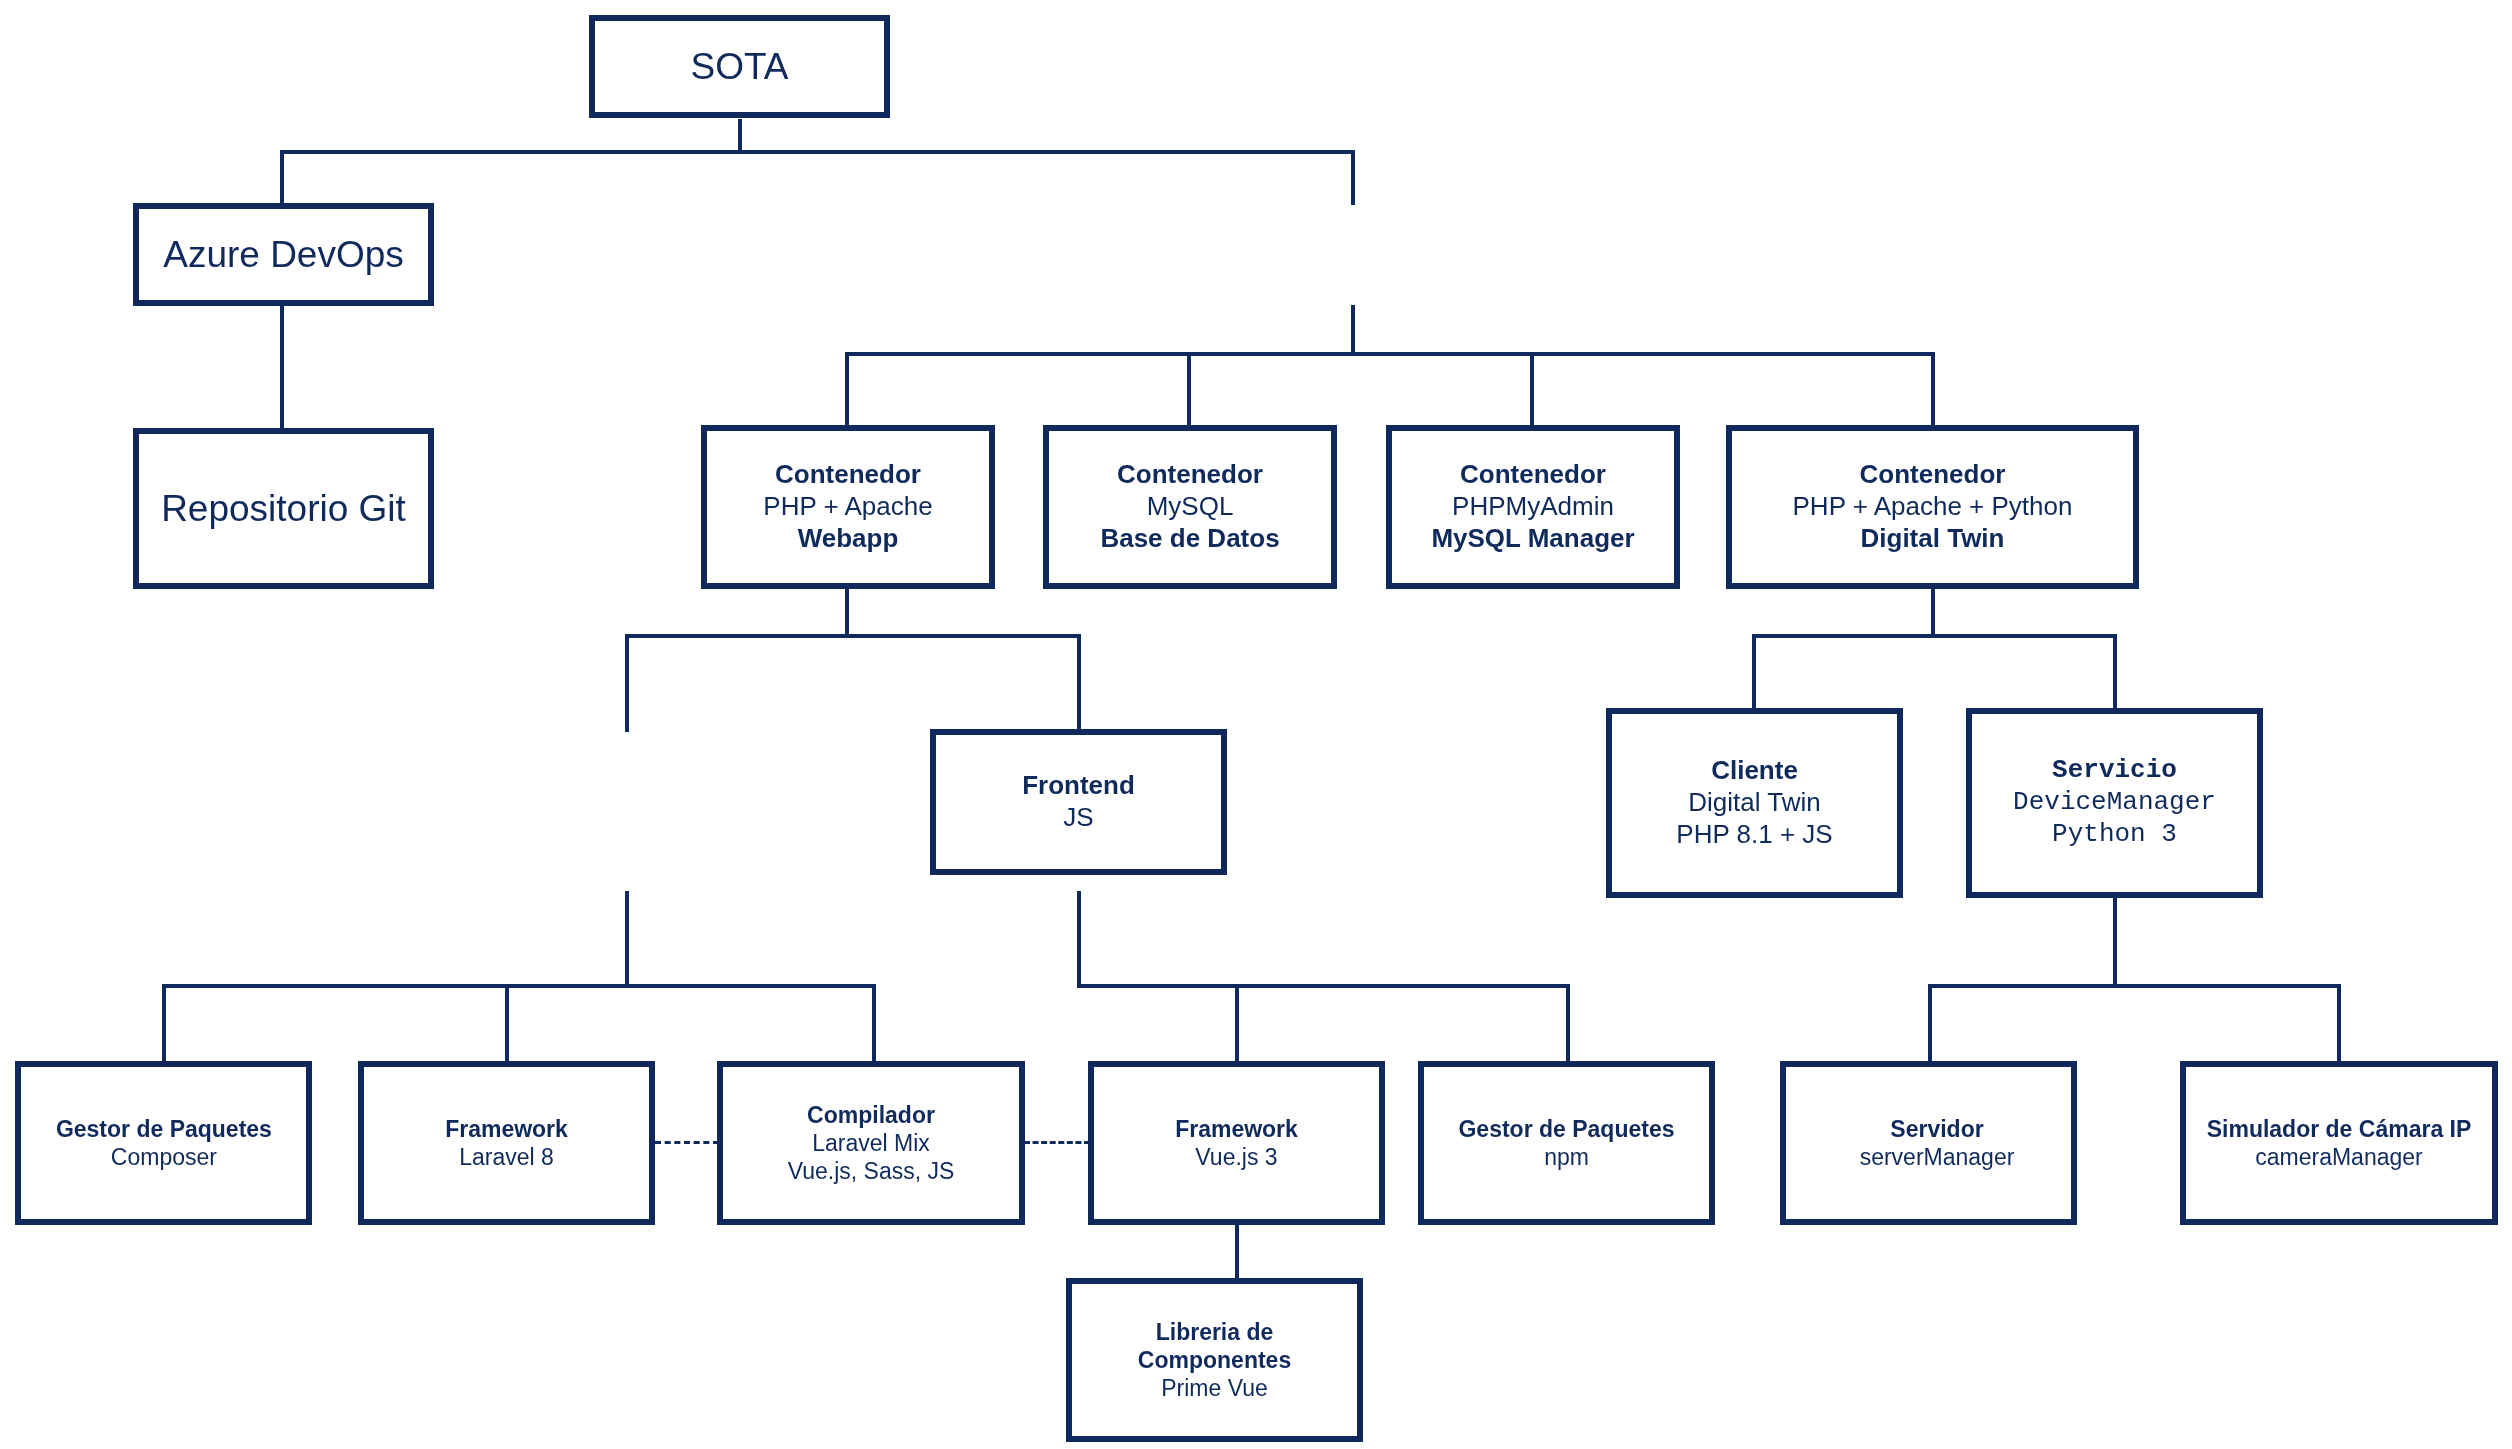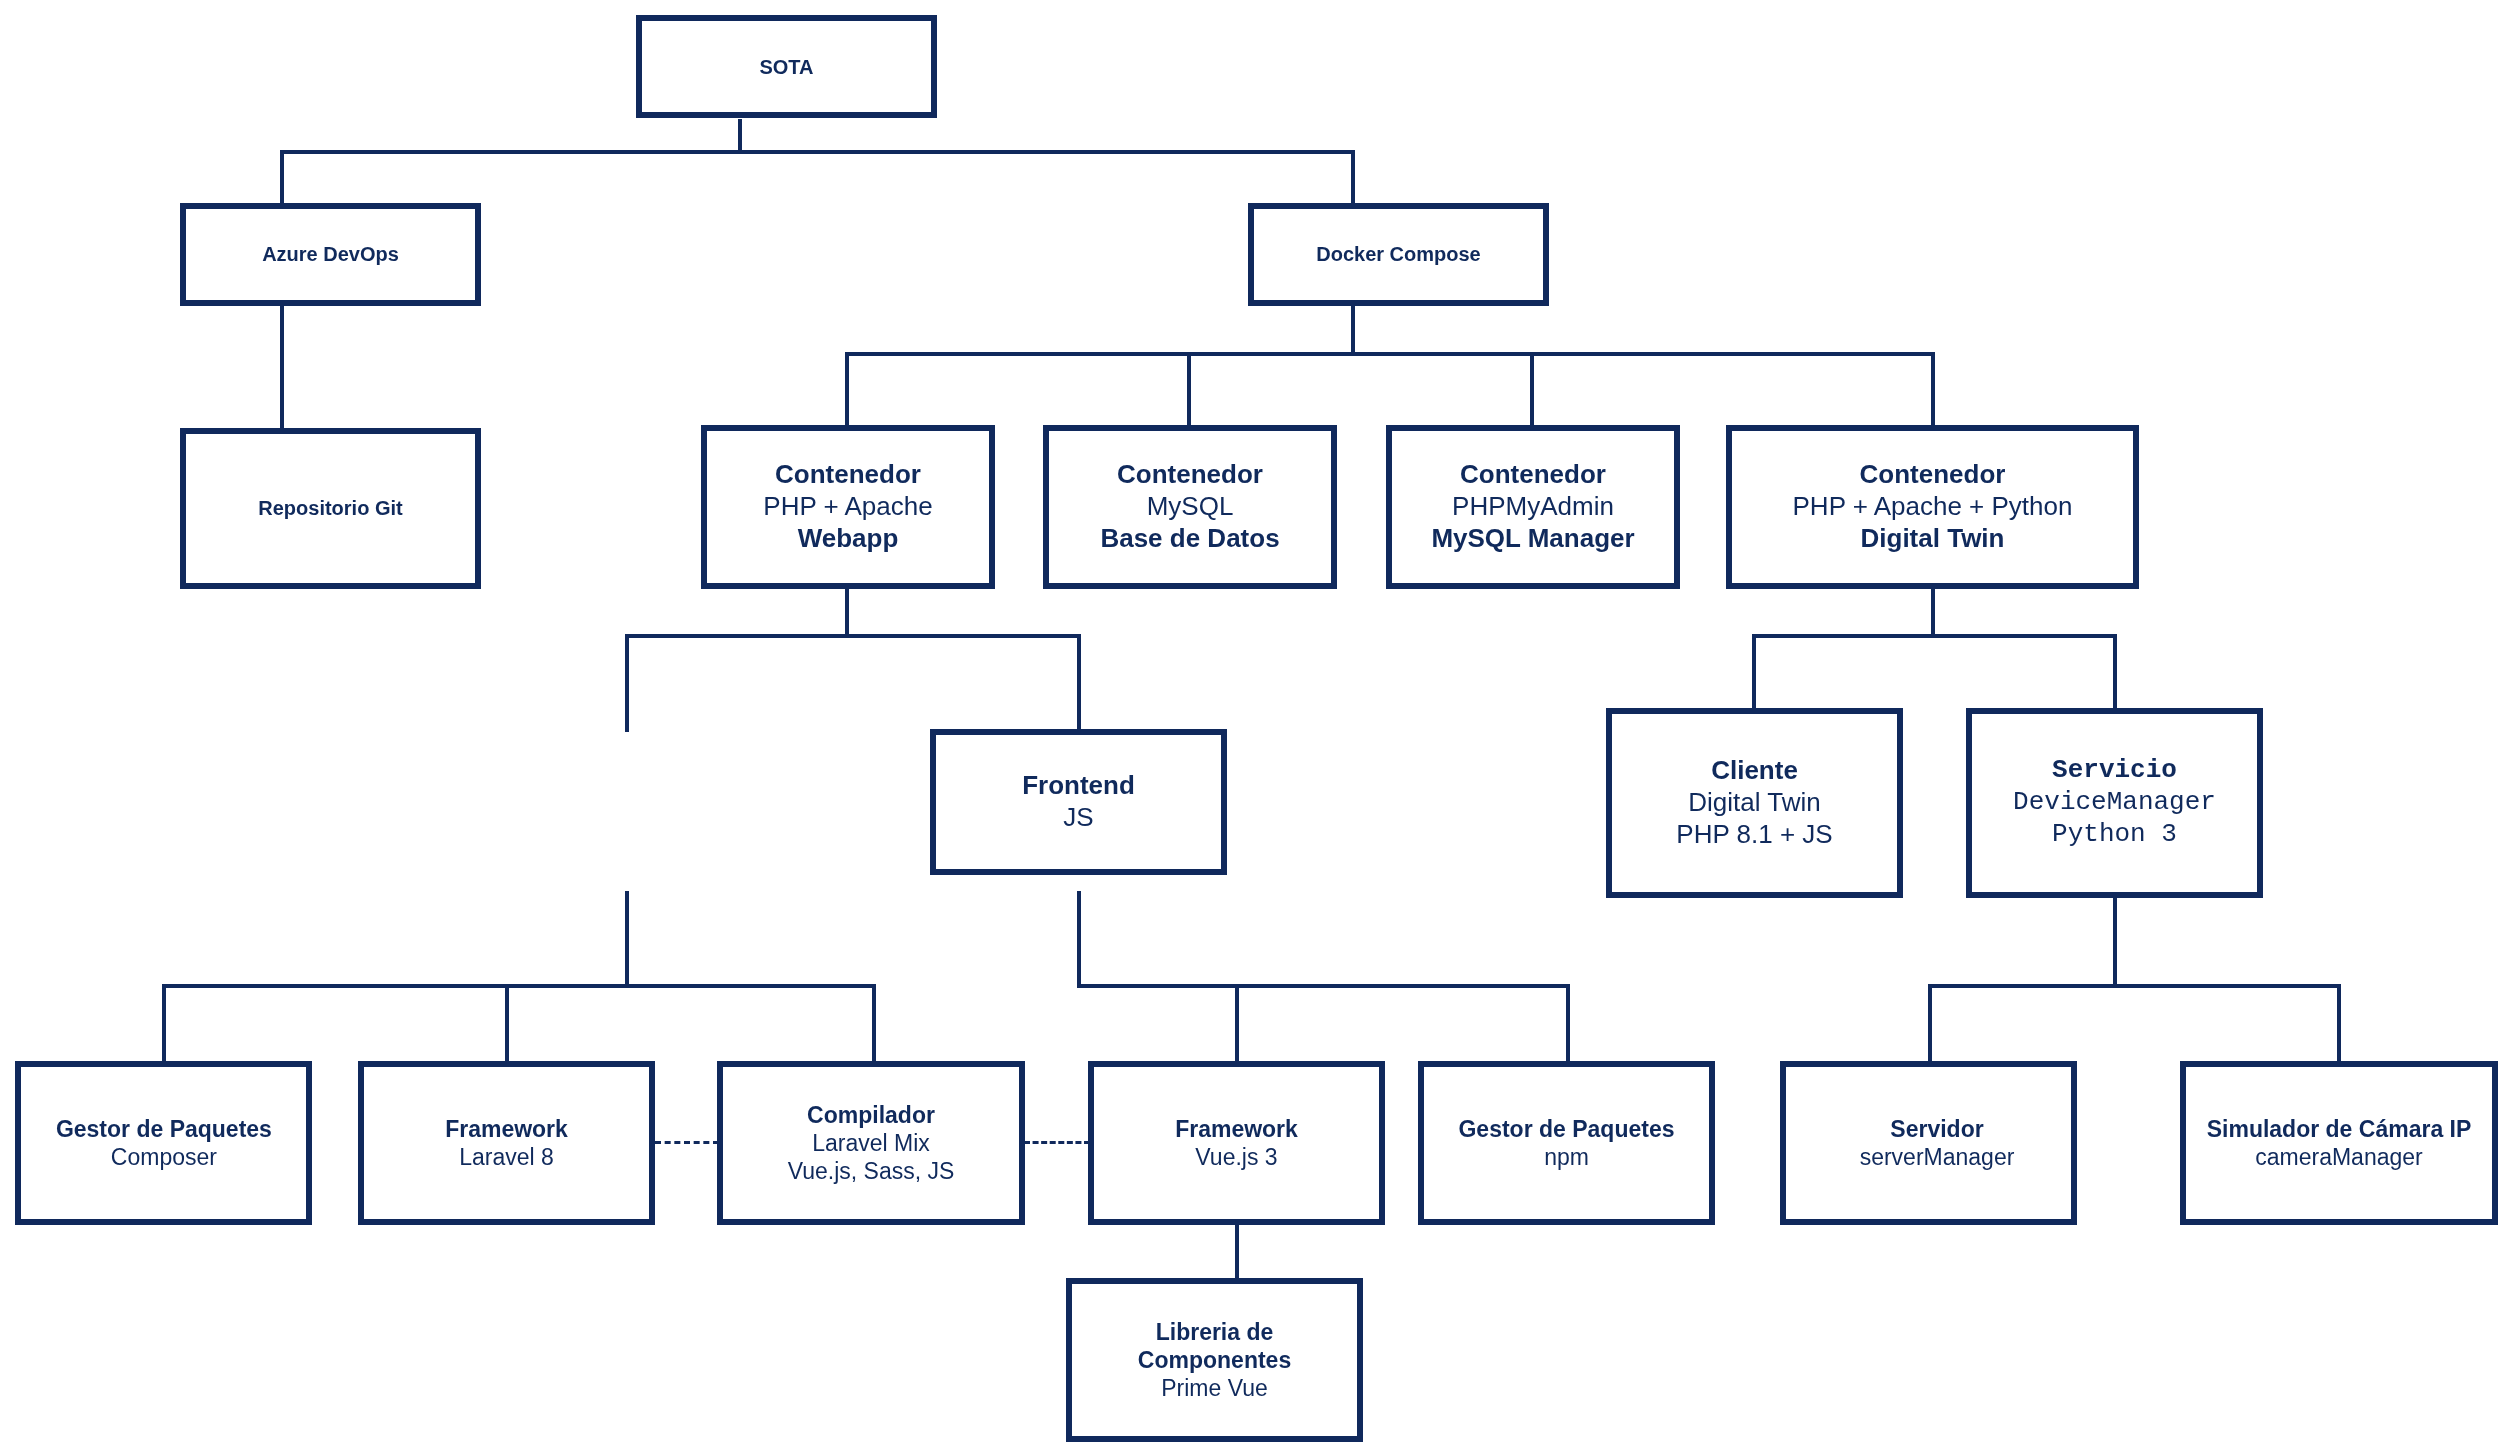--- a/index.html
+++ b/index.html
@@ -41,21 +41,21 @@
     text-align: center;
     line-height: 1.22;
     padding: 2.8px 7px;
   }
   .node .ln {
     display: block;
     white-space: nowrap;
   }
   .node .ln.b { font-weight: bold; }
   
-  .t-lg  { font-size: 20px; font-weight: bold; margin-left: 47px; }
+  .t-lg  { font-size: 37px; font-weight: normal; }
   .t-md  { font-size: 26px; }
   .t-sm  { font-size: 23px; }
 </style>
 </head>
 <body>
 
 <div id="canvas">
     <div class="edge v" style="left: 738px; top: 119px; height: 34px;"></div>
     <div class="edge h" style="left: 280px; top: 150px; width: 1074px;"></div>
     <div class="edge v" style="left: 280px; top: 150px; height: 55px;"></div>
@@ -89,23 +89,20 @@
     <div class="edge v" style="left: 1928px; top: 984px; height: 81px;"></div>
     <div class="edge v" style="left: 2337px; top: 984px; height: 81px;"></div>
     <div class="edge v" style="left: 1235px; top: 1224px; height: 59px;"></div>
     <div class="edge dashed-h" style="left: 655px; top: 1141px; width: 64px;"></div>
     <div class="edge dashed-h" style="left: 1024px; top: 1141px; width: 66px;"></div>
     <div class="node t-lg" style="left: 589px; top: 15.4px; width: 301px; height: 103px;">
       <span class="ln">SOTA</span>
     </div>
     <div class="node t-lg" style="left: 133px; top: 203px; width: 301px; height: 103px;">
       <span class="ln">Azure DevOps</span>
-    </div>
-    <div class="node t-lg" style="left: 1201px; top: 203px; width: 301px; height: 103px;">
-      <span class="ln">Docker Compose</span>
     </div>
     <div class="node t-lg" style="left: 133px; top: 428px; width: 301px; height: 161px;">
       <span class="ln">Repositorio Git</span>
     </div>
     <div class="node t-md" style="left: 701px; top: 425px; width: 294px; height: 164px;">
       <span class="ln b">Contenedor</span>
       <span class="ln">PHP + Apache</span>
       <span class="ln b">Webapp</span>
     </div>
     <div class="node t-md" style="left: 1043px; top: 425px; width: 294px; height: 164px;">

